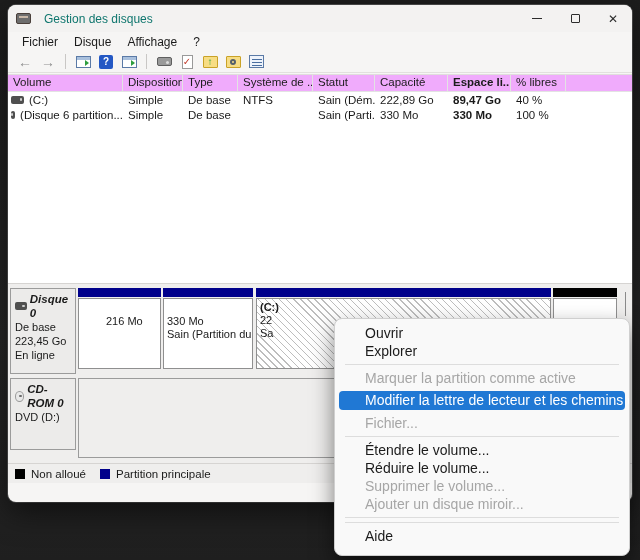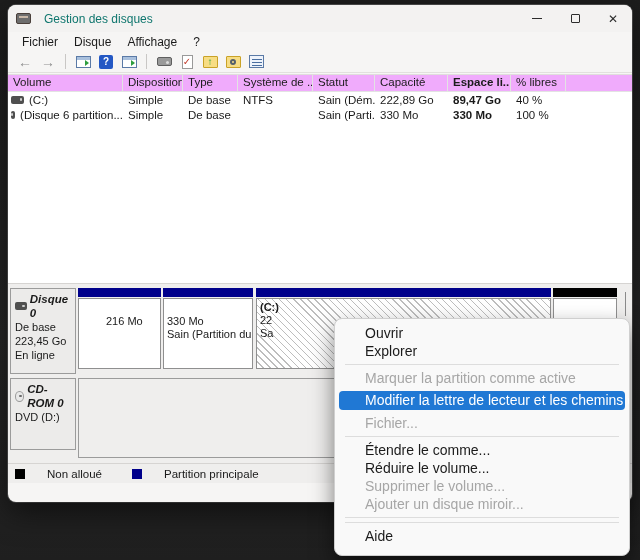--- a/index.html
+++ b/index.html
@@ -91,21 +91,21 @@
   .part-top.black { background:#000; }
   .part-body { position:absolute; left:0; top:10px; width:100%; bottom:5px; background:#fff;
     border:1px solid #8f8f8f; font-size:11px; line-height:13px; padding:2px 3px; overflow:hidden; white-space:nowrap; }
   .part-body.hatch { background:repeating-linear-gradient(45deg,#ffffff 0 4px,#bdbdbd 4px 5px); }
   .part-body .b { font-weight:bold; }
   .media-cell { position:absolute; background:#efeeed; border:1px solid #9b9b9b; }
   .vscroll-line { position:absolute; width:1px; height:24px; background:#8a8a8a; }
 
   
   .legend { position:absolute; left:0; top:458px; width:100%; height:20px; background:#efeeed;
-    border-top:1px solid #d6d4d2; display:flex; align-items:center; padding-left:7px; gap:22px; }
+    border-top:1px solid #d6d4d2; display:flex; align-items:center; padding-left:7px; gap:6px; }
   .sw { width:10px; height:10px; display:inline-block; }
   .sw-black { background:#000; }
   .sw-navy { background:#00008b; }
   .legend-label { font-size:11.5px; margin-right:8px; }
 
   
   .ctx { position:absolute; left:334px; top:318px; width:296px; height:238px;
     background:#f9f9f9; border:1px solid #cfcfcf; border-radius:8px;
     box-shadow:0 10px 22px rgba(0,0,0,.5); z-index:50; padding:5px 0; overflow:hidden; }
   .ctx-item { height:18px; line-height:18px; font-size:14px; padding-left:30px; color:#1b1b1b;
@@ -288,21 +288,21 @@
   <div class="ctx">
     <div class="ctx-item">Ouvrir</div>
     <div class="ctx-item">Explorer</div>
     <div class="ctx-sep"></div>
     <div class="ctx-item disabled">Marquer la partition comme active</div>
     <div class="ctx-gap"></div>
     <div class="ctx-item hl">Modifier la lettre de lecteur et les chemins d’accès...</div>
     <div class="ctx-gap"></div>
     <div class="ctx-item disabled">Fichier...</div>
     <div class="ctx-sep"></div>
-    <div class="ctx-item">Étendre le comme...</div>
+    <div class="ctx-item">Étendre le volume...</div>
     <div class="ctx-item">Réduire le volume...</div>
     <div class="ctx-item disabled">Supprimer le volume...</div>
     <div class="ctx-item disabled">Ajouter un disque miroir...</div>
     <div class="ctx-sep"></div>
     <div class="ctx-sep"></div>
     <div class="ctx-item">Aide</div>
   </div>
 </div>
 
 </body></html>

